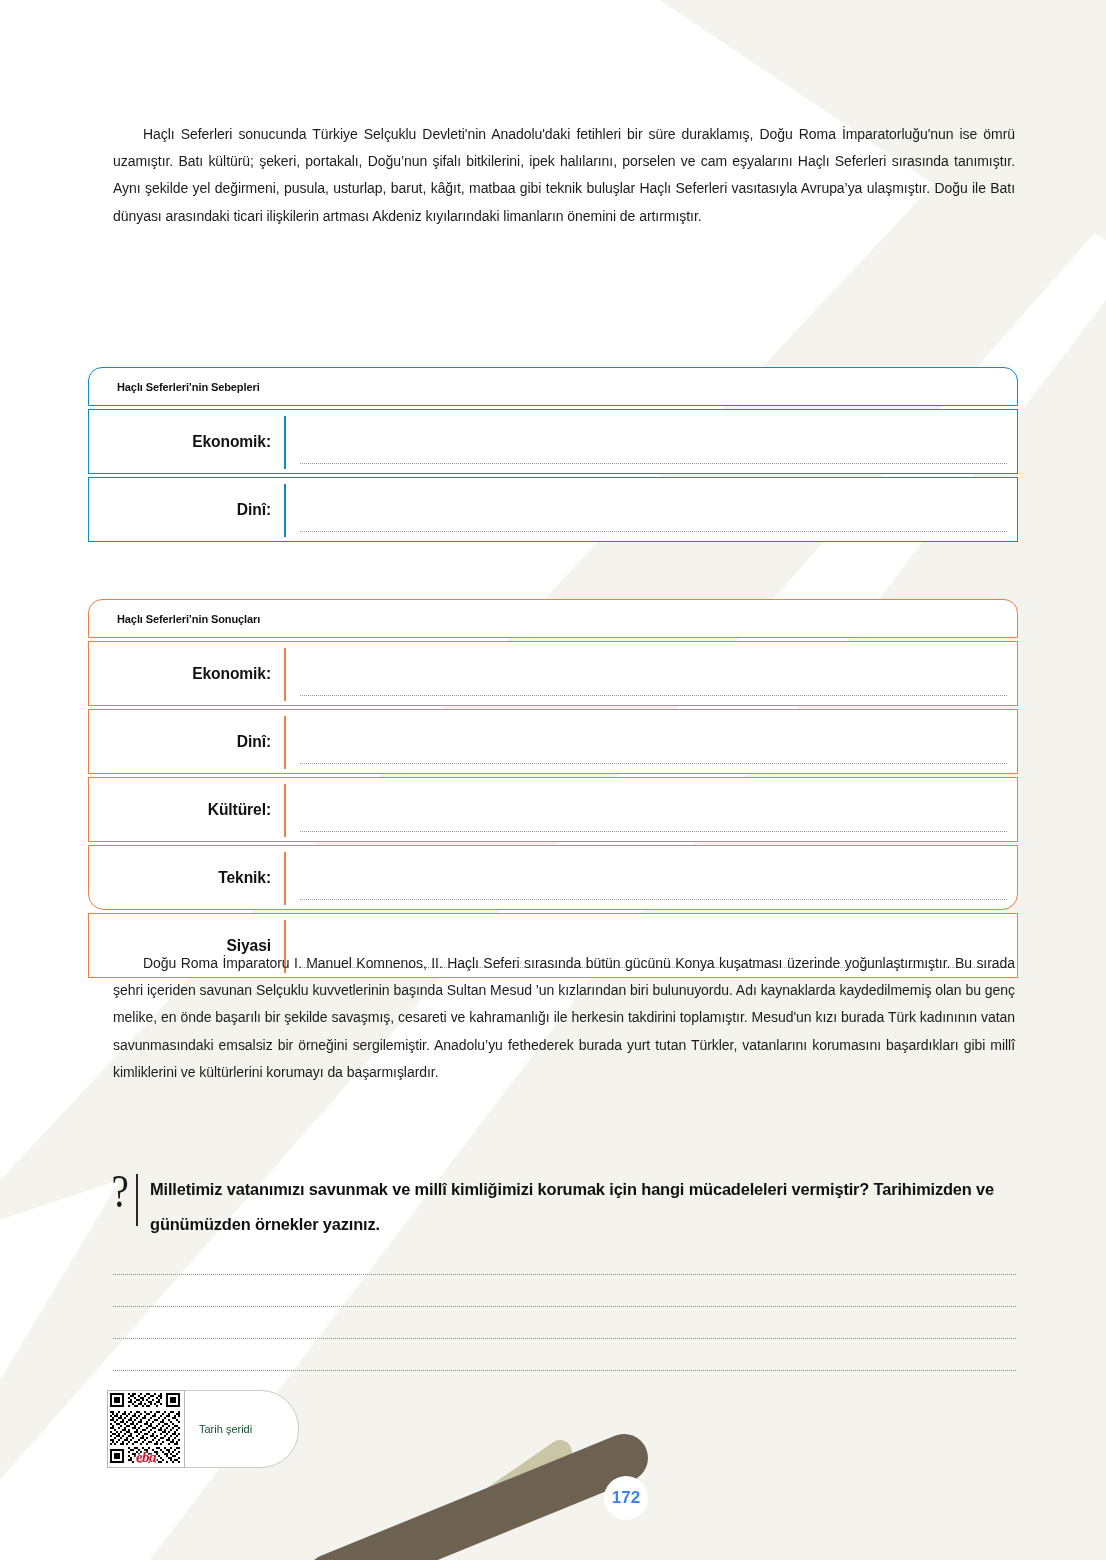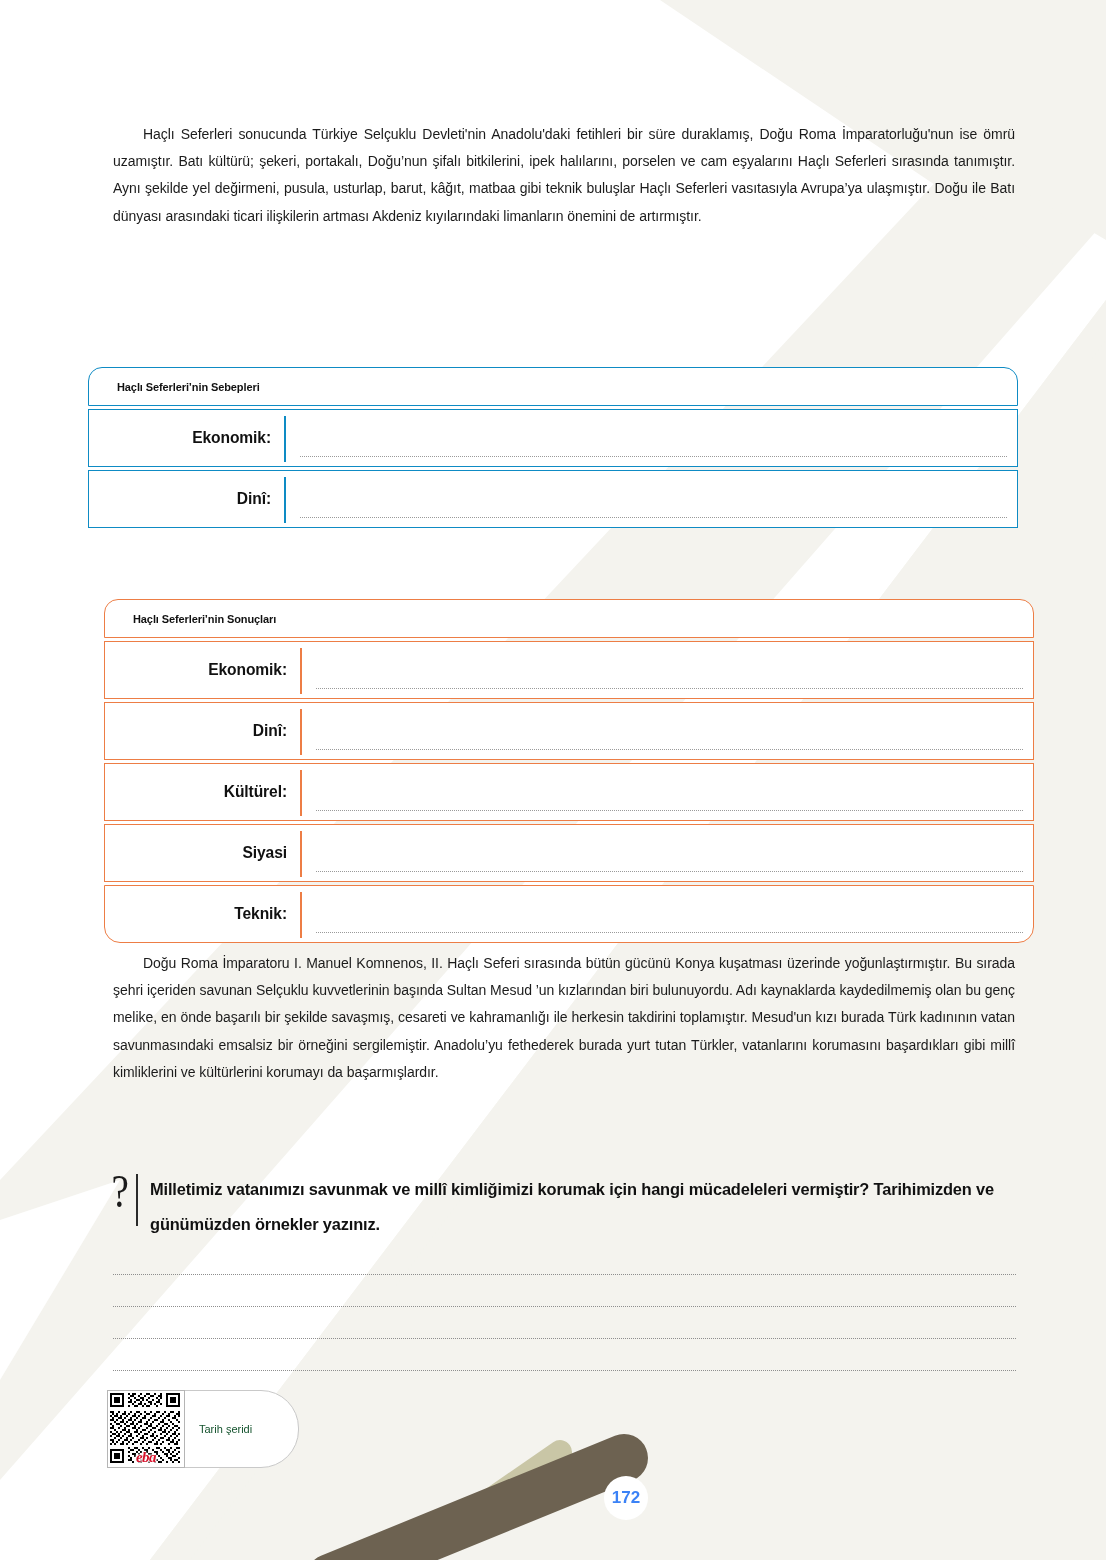--- a/index.html
+++ b/index.html
@@ -64,21 +64,21 @@
     display: flex;
     align-items: center;
     padding-left: 28px;
     font-size: 11px;
     font-weight: bold;
     color: #111;
     letter-spacing: -0.1px;
   }
   .tbl .row {
     box-sizing: border-box;
-    height: 58px;
+    height: 65px;
     margin-top: 3px;
     border: 1.6px solid var(--c);
     background: #fff;
     display: flex;
     align-items: stretch;
     position: relative;
   }
   .tbl .row.last {
     border-radius: 0 0 16px 16px;
   }
@@ -256,44 +256,44 @@
       <div class="sep"></div>
       <div class="fill"></div>
     </div>
     <div class="row">
       <div class="lbl">Dinî:</div>
       <div class="sep"></div>
       <div class="fill"></div>
     </div>
   </div>
 
-  <div class="tbl orange" style="top: 599px; margin-left: 16px; --c: #ed7d45;">
+  <div class="tbl orange" style="top: 599px; --c: #ed7d45;">
     <div class="hdr">Haçlı Seferleri’nin Sonuçları</div>
     <div class="row">
       <div class="lbl">Ekonomik:</div>
       <div class="sep"></div>
       <div class="fill"></div>
     </div>
     <div class="row">
       <div class="lbl">Dinî:</div>
       <div class="sep"></div>
       <div class="fill"></div>
     </div>
     <div class="row">
       <div class="lbl">Kültürel:</div>
       <div class="sep"></div>
       <div class="fill"></div>
     </div>
+    <div class="row last">
+      <div class="lbl">Teknik:</div>
+      <div class="sep"></div>
+      <div class="fill"></div>
+    </div>
     <div class="row">
       <div class="lbl">Siyasi</div>
-      <div class="sep"></div>
-      <div class="fill"></div>
-    </div>
-    <div class="row last">
-      <div class="lbl">Teknik:</div>
       <div class="sep"></div>
       <div class="fill"></div>
     </div>
   </div>
 
   <p class="para" style="left:113px; top:936px; width:902px;">
     <span class="indent"></span><span>Doğu Roma İmparatoru I. Manuel Komnenos, II. Haçlı Seferi sırasında bütün gücünü Konya kuşatması üzerinde yoğunlaştırmıştır. Bu sırada şehri içeriden savunan Selçuklu kuvvetlerinin başında Sultan Mesud ’un kızlarından biri bulunuyordu. Adı kaynaklarda kaydedilmemiş olan bu genç melike, en önde başarılı bir şekilde savaşmış, cesareti ve kahramanlığı ile herkesin takdirini toplamıştır. Mesud'un kızı burada Türk kadınının vatan savunmasındaki emsalsiz bir örneğini sergilemiştir. Anadolu’yu fethederek burada yurt tutan Türkler, vatanlarını korumasını başardıkları gibi millî kimliklerini ve kültürlerini korumayı da başarmışlardır.</span>
   </p>
 
   <div id="question-block">

